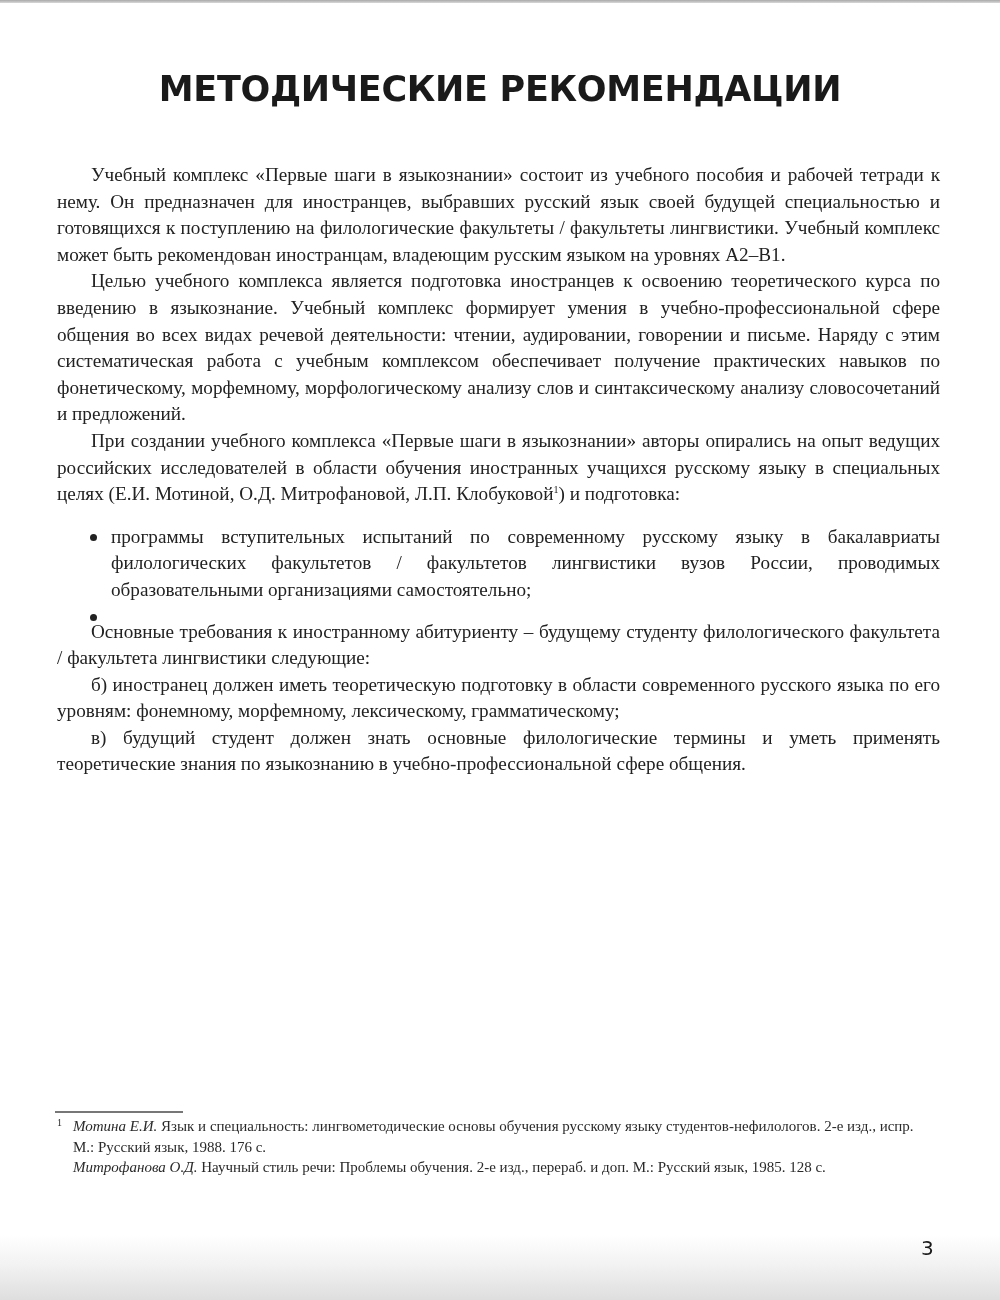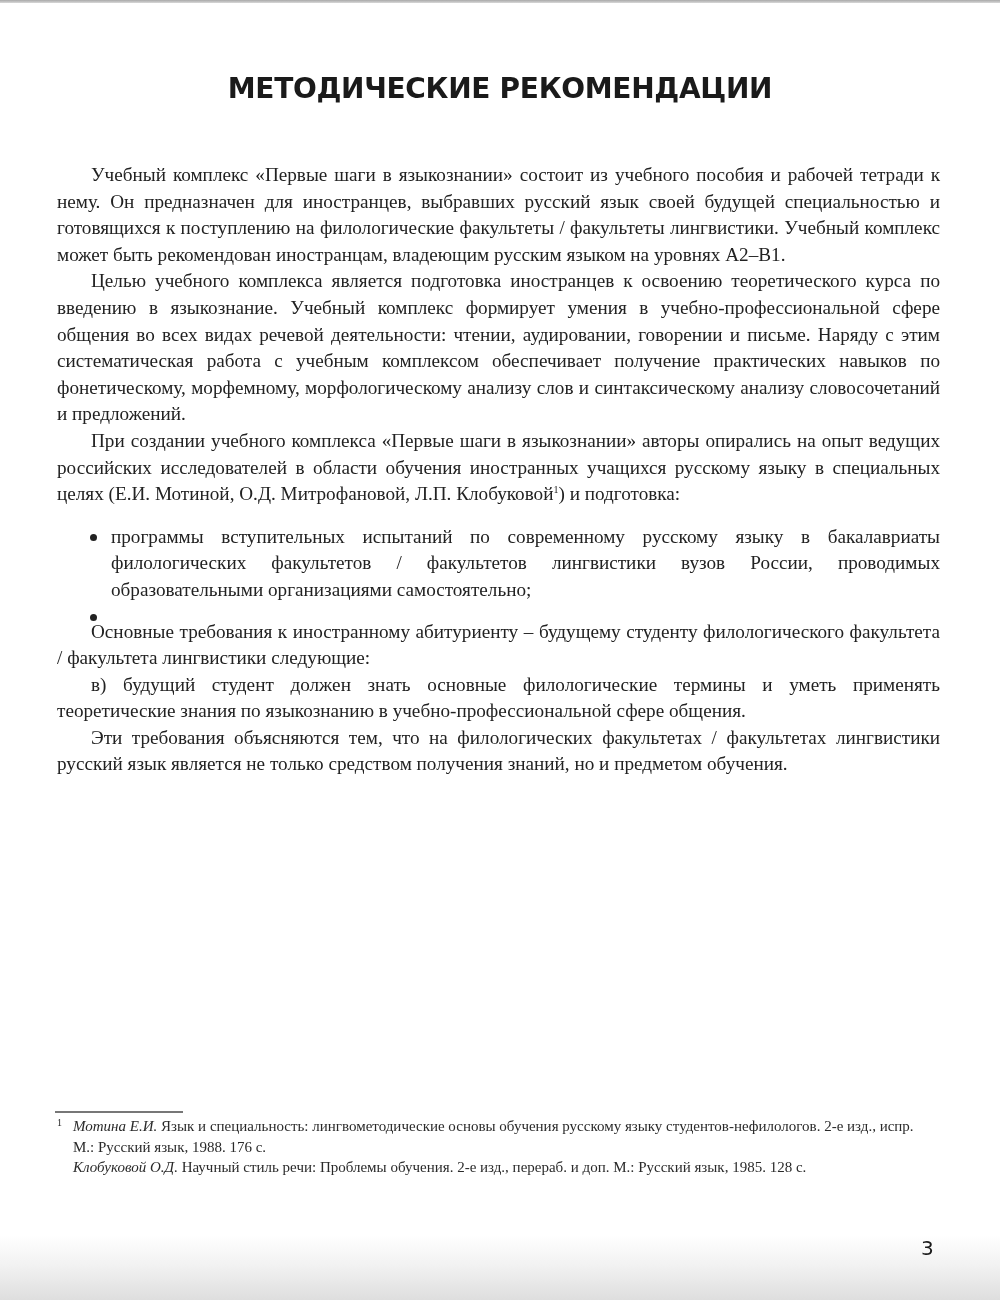--- a/index.html
+++ b/index.html
@@ -8,21 +8,21 @@
     background: linear-gradient(to bottom, #ffffff 0px, #ffffff 1235px, #f2f2f2 1265px, #dedede 1300px);
     color: #1f1f1f;
   }
   .top-edge {
     position: absolute; left: 0; top: 0; width: 1000px; height: 3px;
     background: linear-gradient(to bottom, #a9a9a9, #d8d8d8);
   }
   .title {
     position: absolute; left: 0; top: 70px; width: 1000px; text-align: center;
     font-family: "DejaVu Sans", sans-serif; font-weight: bold;
-    font-size: 28px; line-height: 38px; letter-spacing: -0.3px; color: #1a1a1a;
+    font-size: 35px; line-height: 38px; letter-spacing: -0.3px; color: #1a1a1a;
   }
   .title div { white-space: nowrap; }
   .body-text {
     position: absolute; left: 57px; top: 162px; width: 883px;
     font-family: Liberation Serif, serif; font-size: 19.2px; line-height: 26.6px;
     color: #222;
   }
   .body-text p { margin: 0; text-indent: 34px; text-align: justify; }
   .body-text sup { font-size: 10px; line-height: 0; vertical-align: 7px; }
   .bullets { list-style: none; margin: 16px 0 15px 0; padding: 0 0 0 54px; }
@@ -59,28 +59,28 @@
   <p>Учебный комплекс «Первые шаги в языкознании» состоит из учебного пособия и рабочей тетради к нему. Он предназначен для иностранцев, выбравших русский язык своей будущей специальностью и готовящихся к поступлению на филологические факультеты / факультеты лингвистики. Учебный комплекс может быть рекомендован иностранцам, владеющим русским языком на уровнях А2–В1.</p>
   <p>Целью учебного комплекса является подготовка иностранцев к освоению теоретического курса по введению в языкознание. Учебный комплекс формирует умения в учебно-профессиональной сфере общения во всех видах речевой деятельности: чтении, аудировании, говорении и письме. Наряду с этим систематическая работа с учебным комплексом обеспечивает получение практических навыков по фонетическому, морфемному, морфологическому анализу слов и синтаксическому анализу словосочетаний и предложений.</p>
   <p><span>При создании учебного комплекса «Первые шаги в языкознании» авторы опирались на опыт ведущих российских исследователей в области обучения иностранных учащихся русскому языку в специальных целях (Е.И. Мотиной, О.Д. Митрофановой, Л.П. Клобуковой</span><sup>1</sup><span>) и подготовка:</span></p>
 
   <ul class="bullets">
     <li><span class="bullet-dot"></span><span>программы вступительных испытаний по современному русскому языку в бакалавриаты филологических факультетов / факультетов лингвистики вузов России, проводимых образовательными организациями самостоятельно;</span></li>
     <li><span class="bullet-dot"></span></li>
   </ul>
 
   <p>Основные требования к иностранному абитуриенту – будущему студенту филологического факультета / факультета лингвистики следующие:</p>
+  <p>б) иностранец должен иметь теоретическую подготовку в области современного русского языка по его уровням: фонемному, морфемному, лексическому, грамматическому;</p>
   <p>в) будущий студент должен знать основные филологические термины и уметь применять теоретические знания по языкознанию в учебно-профессиональной сфере общения.</p>
-  <p>Эти требования объясняются тем, что на филологических факультетах / факультетах лингвистики русский язык является не только средством получения знаний, но и предметом обучения.</p>
 </div>
 
 <div class="footnote-rule"></div>
 
 <div class="footnotes">
   <div class="fn-entry">
     <span class="fn-mark">1</span><span class="fn-author">Мотина Е.И.</span><span> Язык и специальность: лингвометодические основы обучения русскому языку студентов-нефилологов. 2-е изд., испр. М.: Русский язык, 1988. 176 с.</span>
   </div>
   <div class="fn-entry">
-    <span class="fn-author">Клобуковой О.Д.</span><span> Научный стиль речи: Проблемы обучения. 2-е изд., перераб. и доп. М.: Русский язык, 1985. 128 с.</span>
+    <span class="fn-author">Митрофанова О.Д.</span><span> Научный стиль речи: Проблемы обучения. 2-е изд., перераб. и доп. М.: Русский язык, 1985. 128 с.</span>
   </div>
 </div>
 
 <div class="page-number">3</div>
 
 </body></html>

